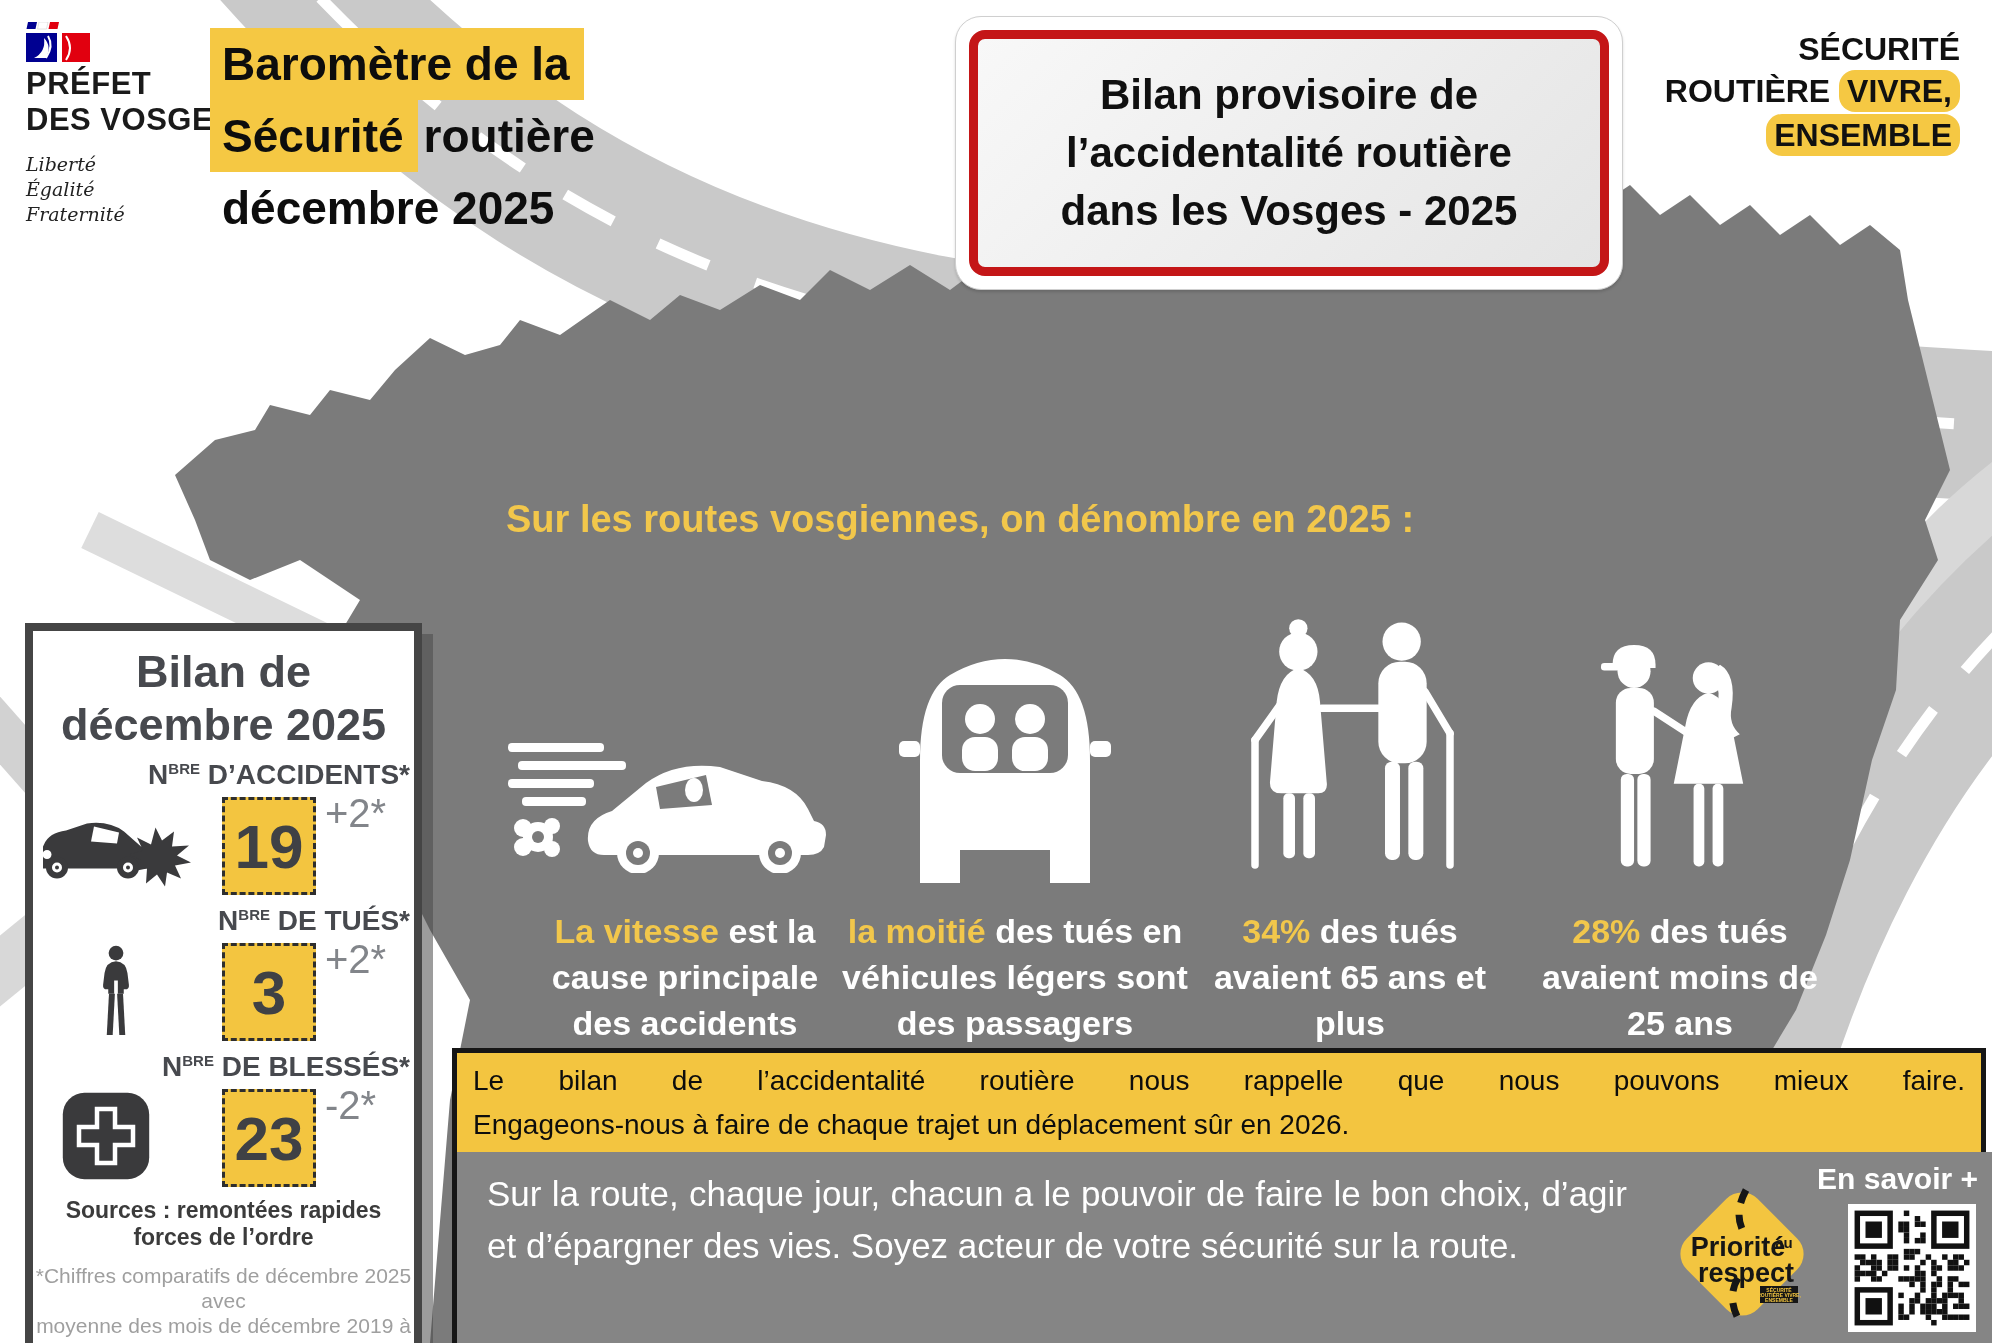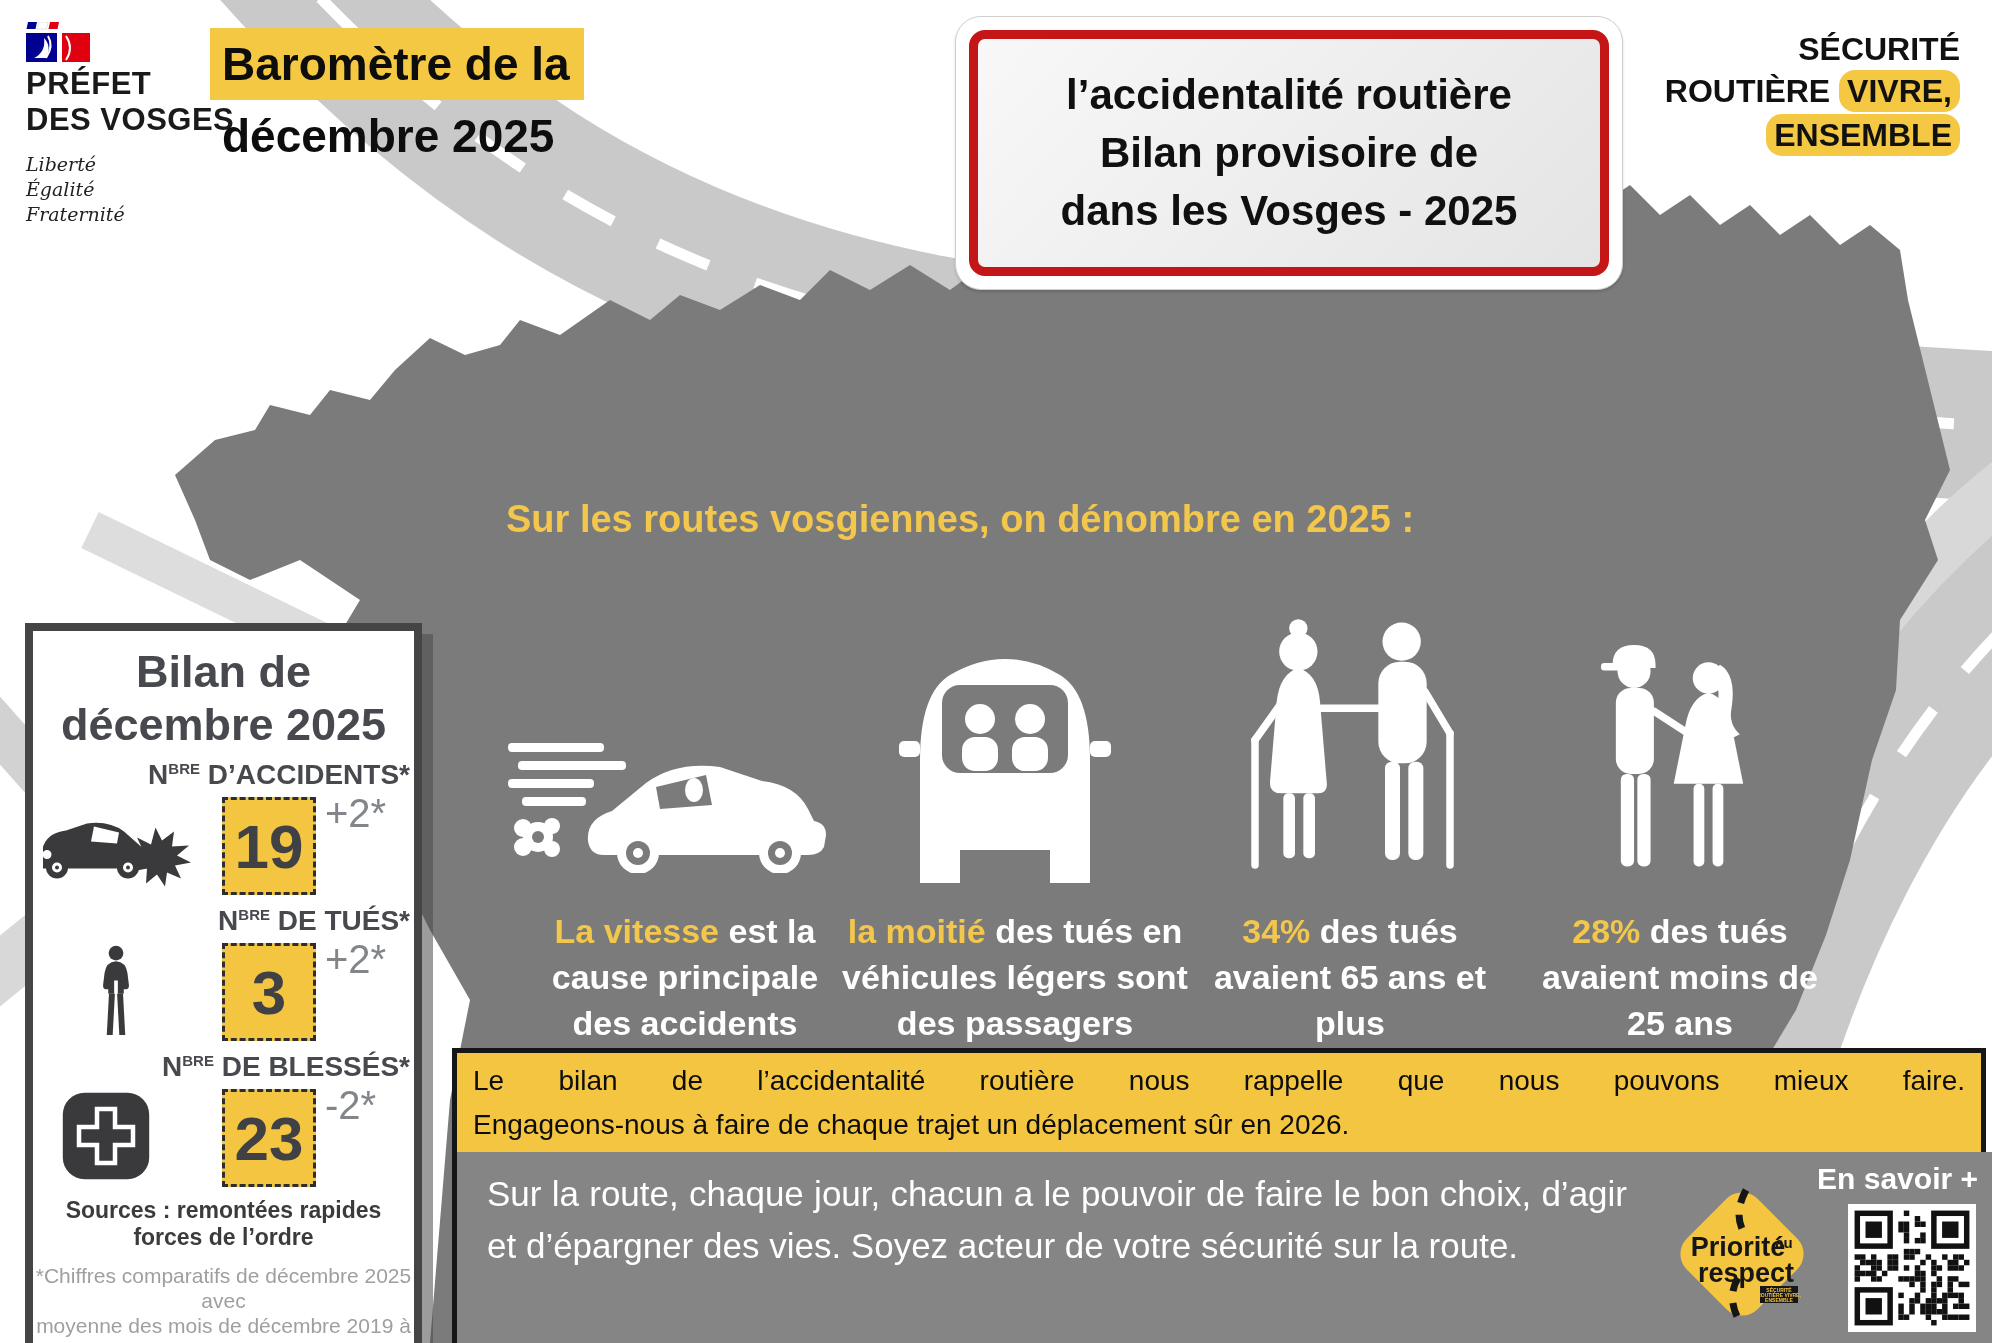--- a/index.html
+++ b/index.html
@@ -130,27 +130,28 @@
   </div>
   <div class="motto">
     <div>Liberté</div>
     <div>Égalité</div>
     <div>Fraternité</div>
   </div>
 </div>
 
 <div id="main-title" class="abs">
   <div class="ln"><span class="hl">Baromètre de la</span></div>
+  <div class="ln"><span class="hl">Sécurité</span><span class="plain">routière</span></div>
   <div class="ln ln3">décembre 2025</div>
 </div>
 
 <div id="sign-board" class="abs">
   <div id="sign-inner">
+    <div>Bilan provisoire de</div>
     <div>l’accidentalité routière</div>
-    <div>Bilan provisoire de</div>
     <div>dans les Vosges - 2025</div>
   </div>
 </div>
 
 <div id="brand" class="abs">
   <div>SÉCURITÉ</div>
   <div><span>ROUTIÈRE</span>
        <span class="hl">VIVRE,</span></div>
   <div><span class="hl">ENSEMBLE</span></div>
 </div>

